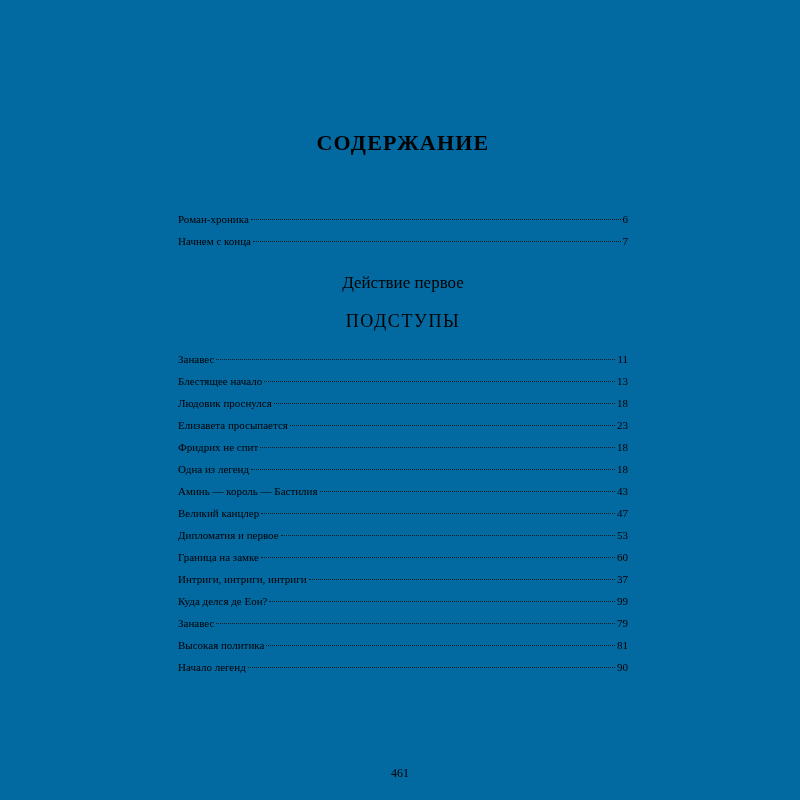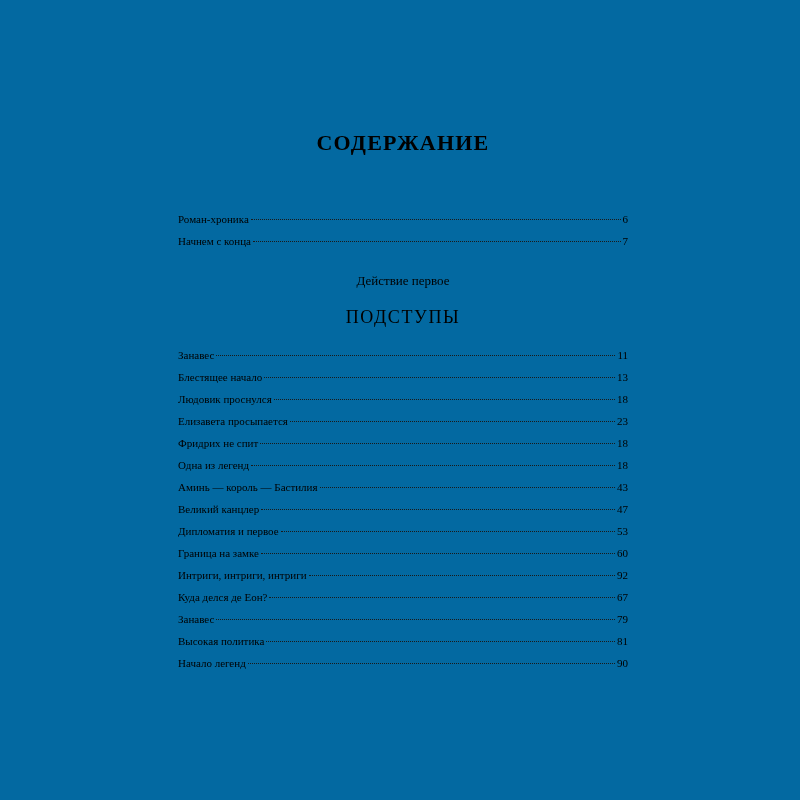--- a/index.html
+++ b/index.html
@@ -58,21 +58,21 @@
     flex: 0 0 auto;
     padding-left: 2px;
     text-align: right;
   }
   .group-head {
     text-align: center;
     margin-top: 26px;
     margin-bottom: 6px;
   }
   .group-head .act {
-    font-size: 13px;
+    font-size: 17px;
     margin-bottom: 18px;
   }
   .group-head .part {
     font-size: 18px;
     letter-spacing: 1.6px;
     margin-bottom: 22px;
   }
   .folio {
     position: absolute;
     left: 0;
@@ -153,26 +153,26 @@
       <span class="pageno">53</span>
     </div>
     <div class="entry">
       <span class="label">Граница на замке</span>
       <span class="leader"></span>
       <span class="pageno">60</span>
     </div>
     <div class="entry">
       <span class="label">Интриги, интриги, интриги</span>
       <span class="leader"></span>
-      <span class="pageno">92</span>
+      <span class="pageno">37</span>
     </div>
     <div class="entry">
       <span class="label">Куда делся де Еон?</span>
       <span class="leader"></span>
-      <span class="pageno">67</span>
+      <span class="pageno">99</span>
     </div>
 
 
     <div class="entry">
       <span class="label">Занавес</span>
       <span class="leader"></span>
       <span class="pageno">79</span>
     </div>
     <div class="entry">
       <span class="label">Высокая политика</span>
@@ -180,13 +180,14 @@
       <span class="pageno">81</span>
     </div>
     <div class="entry">
       <span class="label">Начало легенд</span>
       <span class="leader"></span>
       <span class="pageno">90</span>
     </div>
 
   </div>
 
+  <div class="folio">461</div>
 </div>
 
 </body></html>

